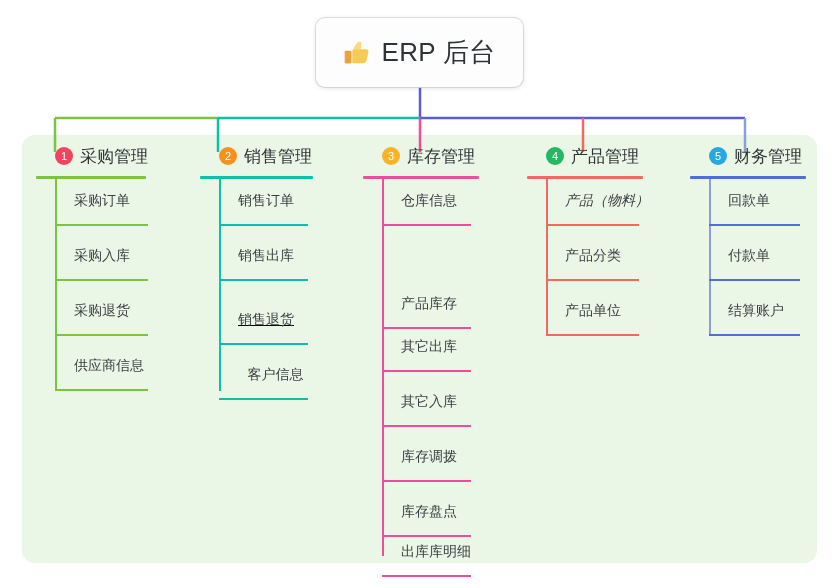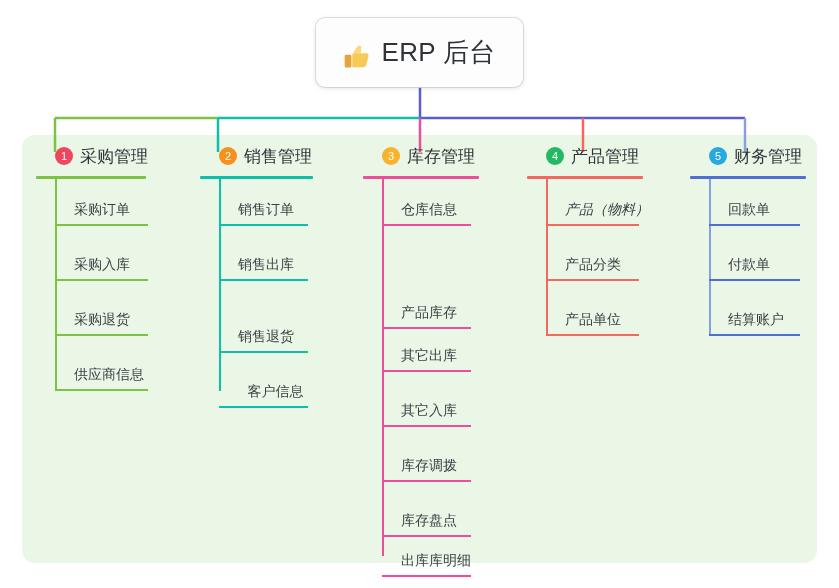--- a/index.html
+++ b/index.html
@@ -29,21 +29,21 @@
     background: #fdfdfd;
     border-radius: 9px;
     box-shadow: 0 1px 5px rgba(60,60,60,0.16), 0 0 0 1px rgba(225,225,225,0.9);
     display: flex;
     align-items: center;
     justify-content: center;
     box-sizing: border-box;
   }
   .root-inner {
     display: flex;
-    align-items: flex-end;
+    align-items: center;
     gap: 11px;
   }
   .thumb-icon {
     display: block;
     width: 27px;
     height: 27px;
     line-height: 1;
   }
   .root-title {
     font-size: 26px;
@@ -123,21 +123,21 @@
     position: relative;
     box-sizing: border-box;
     padding-left: 38px;
     display: flex;
     align-items: flex-end;
   }
   .leaf-text {
     font-size: 14px;
     color: #3b3f44;
     white-space: nowrap;
-    padding-bottom: 7px;
+    padding-bottom: 16px;
   }
   .leaf-rule {
     position: absolute;
     left: 19px;
     bottom: 0;
     height: 2px;
   }
 </style>
 </head>
 <body>
@@ -207,21 +207,21 @@
         <div class="items">
           <div class="spine" style="background: rgb(15, 192, 168); height: 212px;"></div>
           <div class="leaf" style="height: 47px;">
             <span class="leaf-text">销售订单</span>
             <div class="leaf-rule" style="background: rgb(15, 192, 168); width: 89px;"></div>
           </div>
           <div class="leaf" style="height: 55px;">
             <span class="leaf-text">销售出库</span>
             <div class="leaf-rule" style="background: rgb(15, 192, 168); width: 89px;"></div>
           </div>
-          <div class="leaf" style="height: 72px;">
+          <div class="leaf" style="height: 64px; text-decoration: underline;">
             <span class="leaf-text">销售退货</span>
             <div class="leaf-rule" style="background: rgb(15, 192, 168); width: 89px;"></div>
           </div>
           <div class="leaf" style="height: 55px; justify-content: center;">
             <span class="leaf-text">客户信息</span>
             <div class="leaf-rule" style="background: rgb(15, 192, 168); width: 89px;"></div>
           </div>
         </div>
       </div>
       <div class="col" style="left: 363px;">

